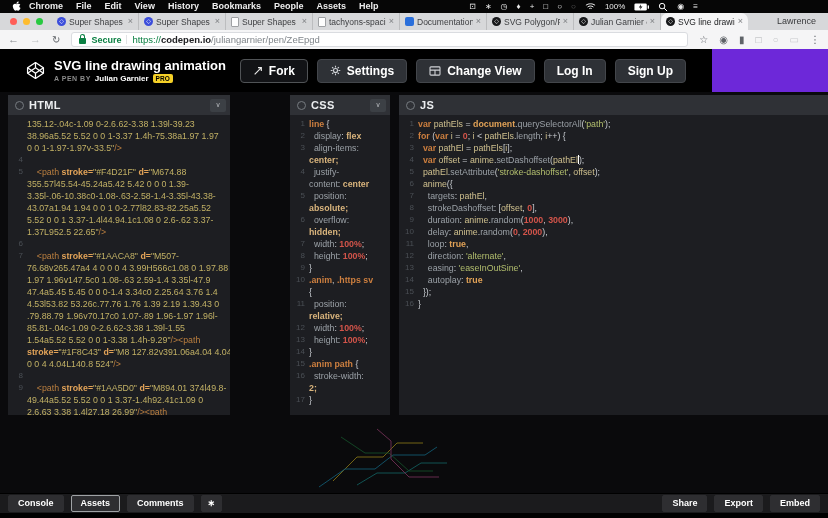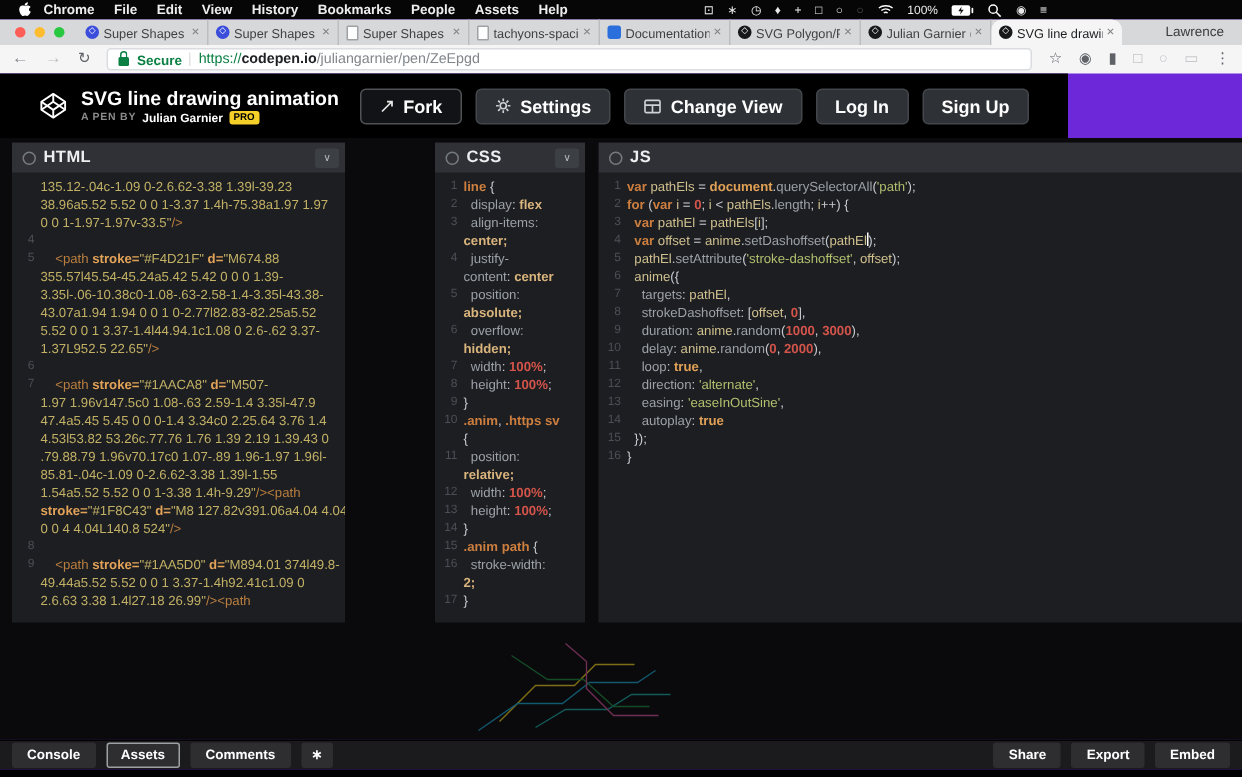--- a/index.html
+++ b/index.html
@@ -311,20 +311,21 @@
           <div class="code-line"><span class="gutter"></span><span class="code-text"><span class="tk-s">0 0 1-1.97-1.97v-33.5"</span><span class="tk-t">/&gt;</span></span></div>
           <div class="code-line"><span class="gutter">4</span><span class="code-text"></span></div>
           <div class="code-line"><span class="gutter">5</span><span class="code-text"><span class="tk-p">    </span><span class="tk-t">&lt;path </span><span class="tk-a">stroke=</span><span class="tk-s">"#F4D21F"</span><span class="tk-p"> </span><span class="tk-a">d=</span><span class="tk-s">"M674.88</span></span></div>
           <div class="code-line"><span class="gutter"></span><span class="code-text"><span class="tk-s">355.57l45.54-45.24a5.42 5.42 0 0 0 1.39-</span></span></div>
           <div class="code-line"><span class="gutter"></span><span class="code-text"><span class="tk-s">3.35l-.06-10.38c0-1.08-.63-2.58-1.4-3.35l-43.38-</span></span></div>
           <div class="code-line"><span class="gutter"></span><span class="code-text"><span class="tk-s">43.07a1.94 1.94 0 0 1 0-2.77l82.83-82.25a5.52</span></span></div>
           <div class="code-line"><span class="gutter"></span><span class="code-text"><span class="tk-s">5.52 0 0 1 3.37-1.4l44.94.1c1.08 0 2.6-.62 3.37-</span></span></div>
           <div class="code-line"><span class="gutter"></span><span class="code-text"><span class="tk-s">1.37L952.5 22.65"</span><span class="tk-t">/&gt;</span></span></div>
           <div class="code-line"><span class="gutter">6</span><span class="code-text"></span></div>
           <div class="code-line"><span class="gutter">7</span><span class="code-text"><span class="tk-p">    </span><span class="tk-t">&lt;path </span><span class="tk-a">stroke=</span><span class="tk-s">"#1AACA8"</span><span class="tk-p"> </span><span class="tk-a">d=</span><span class="tk-s">"M507-</span></span></div>
+          <div class="code-line"><span class="gutter"></span><span class="code-text"><span class="tk-s">76.68v265.47a4 4 0 0 0 4 3.99H566c1.08 0 1.97.88</span></span></div>
           <div class="code-line"><span class="gutter"></span><span class="code-text"><span class="tk-s">1.97 1.96v147.5c0 1.08-.63 2.59-1.4 3.35l-47.9</span></span></div>
           <div class="code-line"><span class="gutter"></span><span class="code-text"><span class="tk-s">47.4a5.45 5.45 0 0 0-1.4 3.34c0 2.25.64 3.76 1.4</span></span></div>
           <div class="code-line"><span class="gutter"></span><span class="code-text"><span class="tk-s">4.53l53.82 53.26c.77.76 1.76 1.39 2.19 1.39.43 0</span></span></div>
           <div class="code-line"><span class="gutter"></span><span class="code-text"><span class="tk-s">.79.88.79 1.96v70.17c0 1.07-.89 1.96-1.97 1.96l-</span></span></div>
           <div class="code-line"><span class="gutter"></span><span class="code-text"><span class="tk-s">85.81-.04c-1.09 0-2.6.62-3.38 1.39l-1.55</span></span></div>
           <div class="code-line"><span class="gutter"></span><span class="code-text"><span class="tk-s">1.54a5.52 5.52 0 0 1-3.38 1.4h-9.29"</span><span class="tk-t">/&gt;&lt;path</span></span></div>
           <div class="code-line"><span class="gutter"></span><span class="code-text"><span class="tk-a">stroke=</span><span class="tk-s">"#1F8C43"</span><span class="tk-p"> </span><span class="tk-a">d=</span><span class="tk-s">"M8 127.82v391.06a4.04 4.04 0</span></span></div>
           <div class="code-line"><span class="gutter"></span><span class="code-text"><span class="tk-s">0 0 4 4.04L140.8 524"</span><span class="tk-t">/&gt;</span></span></div>
           <div class="code-line"><span class="gutter">8</span><span class="code-text"></span></div>
           <div class="code-line"><span class="gutter">9</span><span class="code-text"><span class="tk-p">    </span><span class="tk-t">&lt;path </span><span class="tk-a">stroke=</span><span class="tk-s">"#1AA5D0"</span><span class="tk-p"> </span><span class="tk-a">d=</span><span class="tk-s">"M894.01 374l49.8-</span></span></div>

